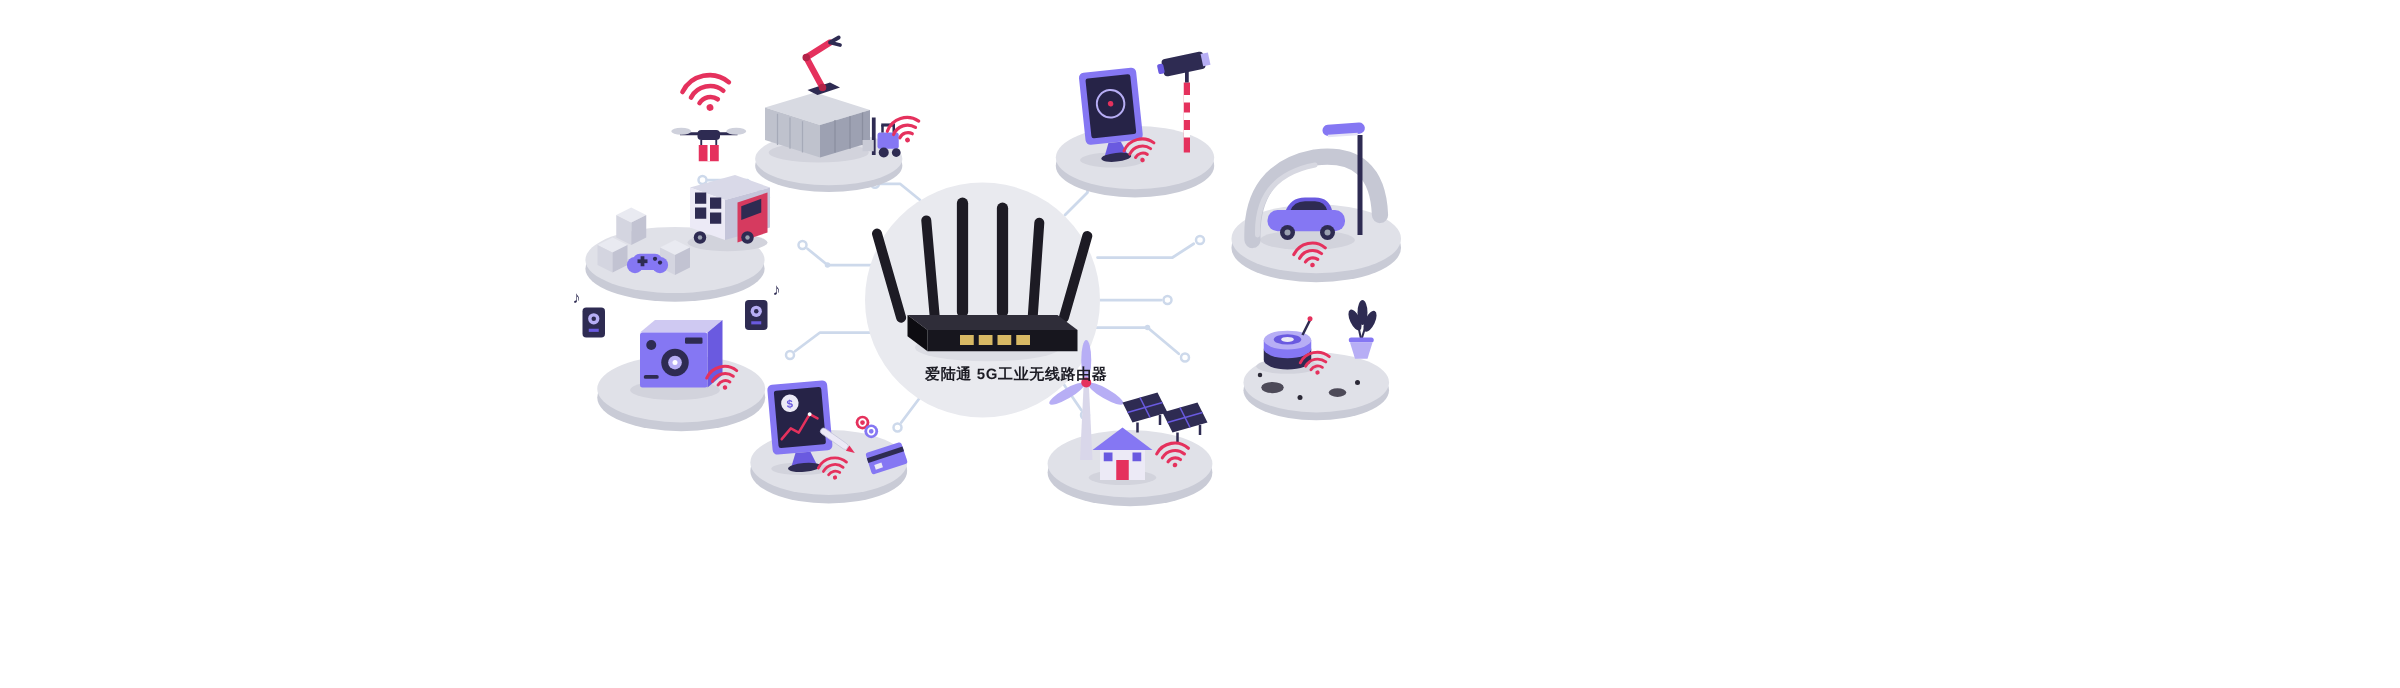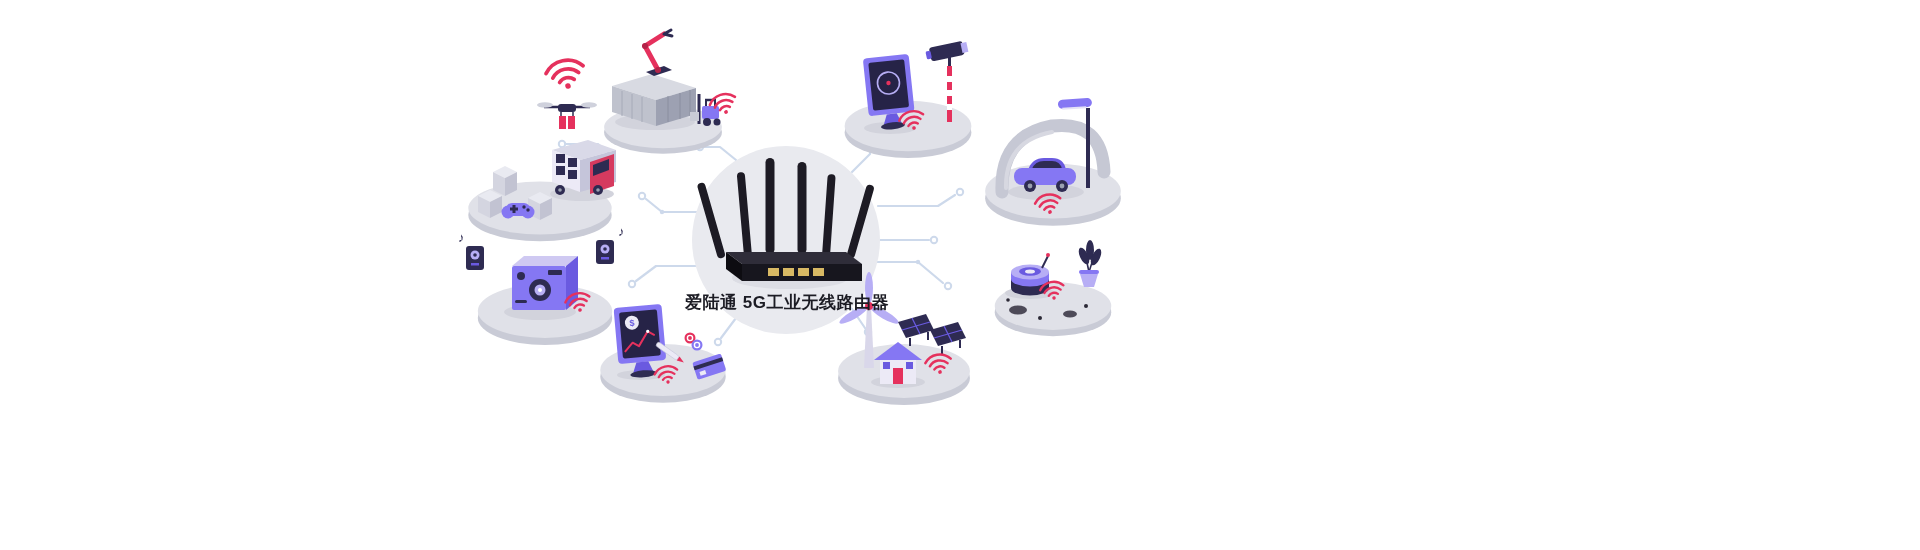--- a/index.html
+++ b/index.html
@@ -2,22 +2,22 @@
 <html><head>
 <meta charset="utf-8">
 <style>
   html,body{margin:0;padding:0;background:#ffffff;}
   .stage{
     position:relative;width:1920px;height:550px;background:#ffffff;overflow:hidden;
     font-family:"Liberation Sans","DejaVu Sans",sans-serif;
   }
   svg.scene{position:absolute;left:0;top:0;}
   .router-label{
-    position:absolute;left:787px;top:291px;transform:translateX(-50%);
-    font-size:17px;font-weight:bold;color:#1c1c24;white-space:nowrap;letter-spacing:.5px;
+    position:absolute;left:813px;top:291px;transform:translateX(-50%);
+    font-size:12px;font-weight:bold;color:#1c1c24;white-space:nowrap;letter-spacing:.5px;
   }
   .trace{stroke:#cdd9eb;stroke-width:2.2;fill:none;stroke-linecap:round;stroke-linejoin:round;}
   .trace-end{fill:#ffffff;stroke:#cdd9eb;stroke-width:2;}
   .trace-dot{fill:#cdd9eb;}
 </style>
 </head>
 <body>
 
 <div class="stage">
 <svg class="scene" width="1920" height="550" viewBox="0 0 1920 550">

